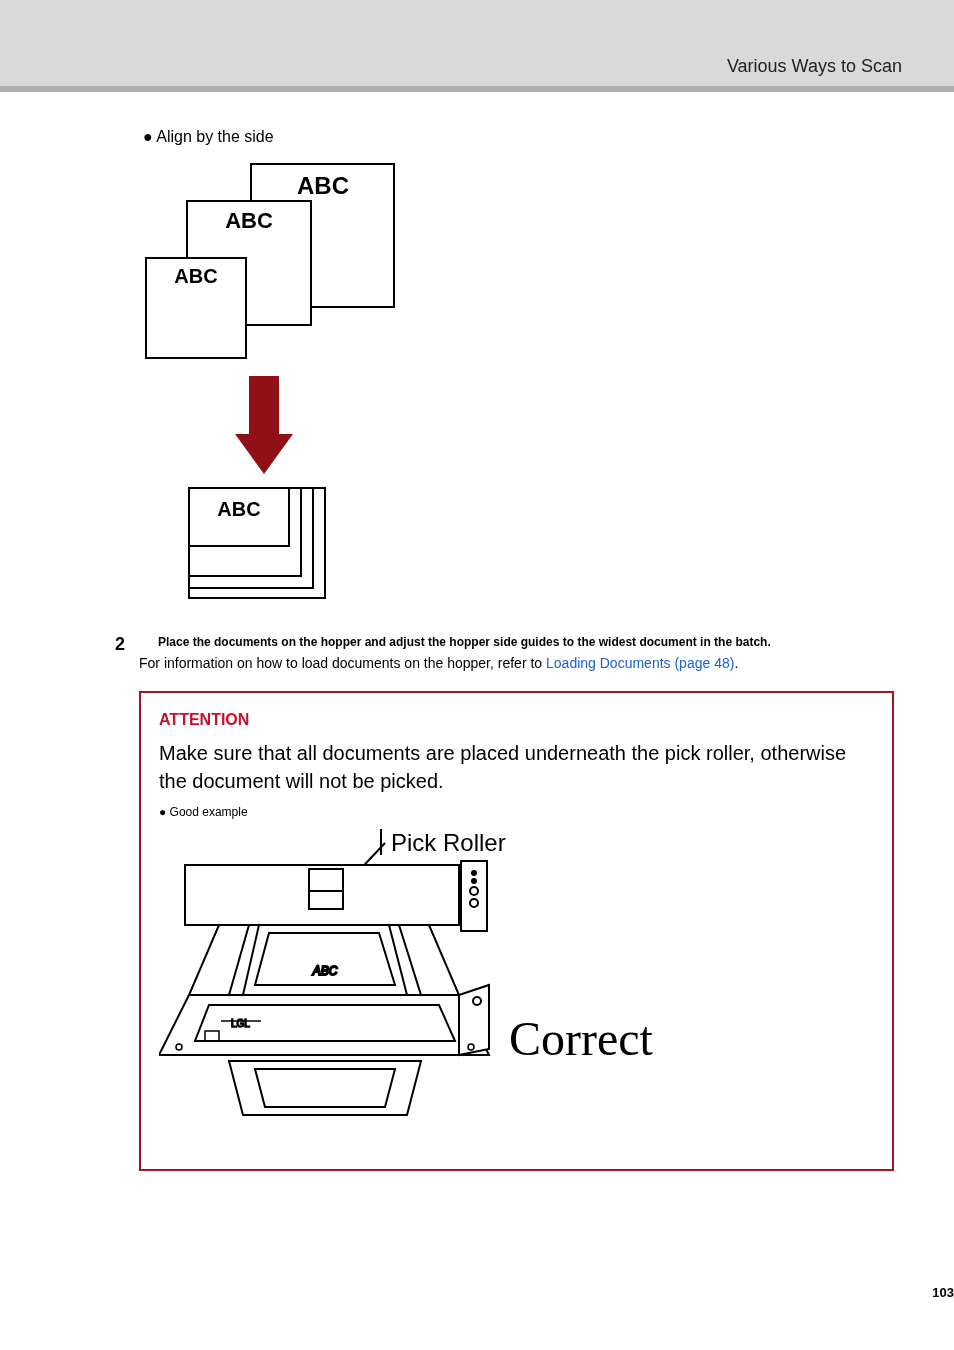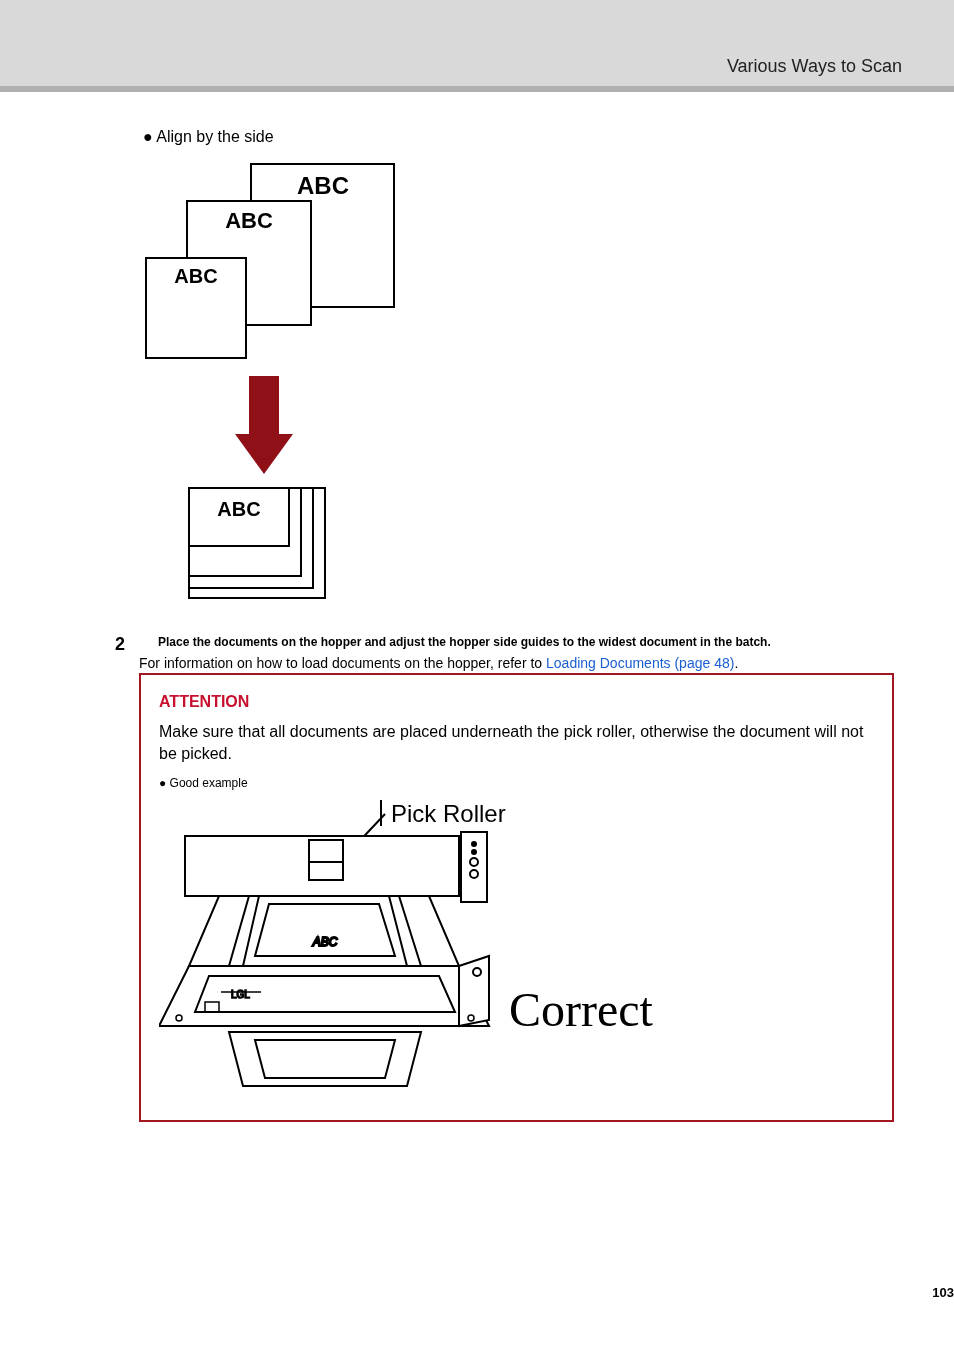--- a/index.html
+++ b/index.html
@@ -9,23 +9,23 @@
   .breadcrumb { position: absolute; right: 52px; top: 56px; font-size: 18px; color: #222; }
   .content { padding: 36px 60px 0 115px; color: #000; }
   .bullet-line { font-size: 16px; margin-left: 28px; margin-bottom: 12px; }
   .diagram1-wrap { margin-left: 28px; }
   .step-block { display: flex; margin-top: 22px; }
   .step-num { font-size: 18px; font-weight: 700; width: 24px; flex-shrink: 0; }
   .step-body { flex: 1; }
   .step-title { font-size: 12px; font-weight: 700; line-height: 1.4; margin-left: 19px; }
   .step-text { font-size: 14px; line-height: 1.45; margin-top: 2px; }
   .link { color: #1a5fd0; }
-  .attention-box { border: 2px solid #a3151f; padding: 18px 18px 0 18px; }
+  .attention-box { border: 2px solid #a3151f; margin-top: 18px; padding: 18px 18px 20px 18px; }
   .attention-title { color: #c8102e; font-weight: 700; font-size: 16px; margin-bottom: 10px; }
-  .attention-text { font-size: 16px; line-height: 1.4; margin-bottom: 10px; }
+  .attention-text { font-size: 20px; line-height: 1.4; margin-bottom: 10px; }
   .good-ex { font-size: 12px; margin-bottom: 6px; }
   .page-num { position: absolute; left: 0; right: 0; bottom: 50px; text-align: right; font-size: 13px; font-weight: 700; }
   .page { position: relative; height: 1350px; }
 </style>
 </head>
 <body>
 <div class="page">
 
 <div class="header-band">
   <div class="header-accent"></div>

